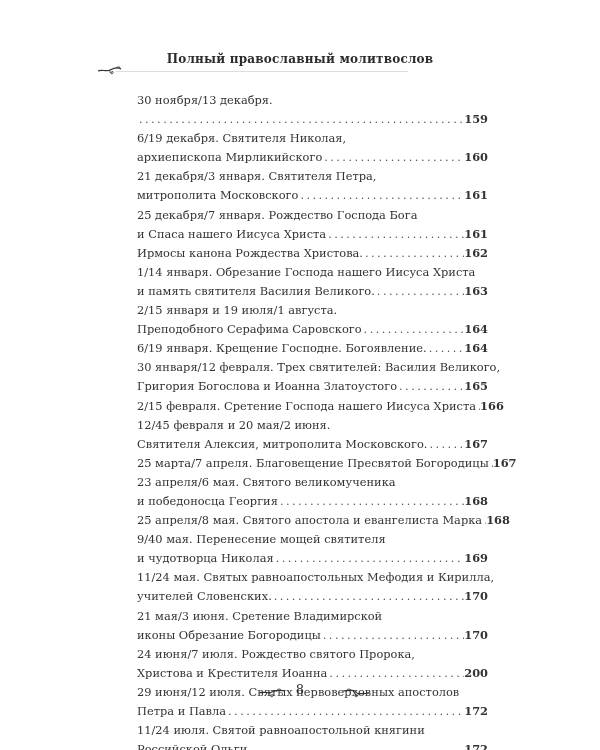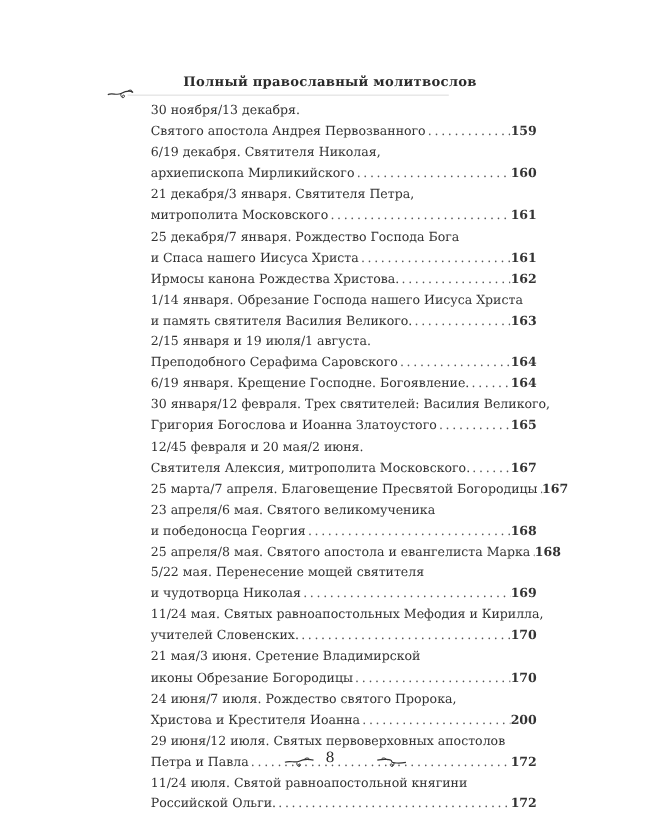--- a/index.html
+++ b/index.html
@@ -1,18 +1,18 @@
 <!DOCTYPE html>
 <html><head>
 <meta charset="utf-8">
 <style>
   html, body { margin:0; padding:0; }
   body { width:600px; height:750px; background:#ffffff; position:relative; overflow:hidden;
          font-family:"DejaVu Serif", serif; color:#2a2a2a; }
-  .header { position:absolute; left:0; top:15px; width:488px; height:80px; }
+  .header { position:absolute; left:0; top:0; width:488px; height:80px; }
   .header-title { position:absolute; left:0; width:600px; top:52px; text-align:center;
          font-family:"DejaVu Serif", serif; font-weight:bold; font-size:12px; color:#2b2b2b; letter-spacing:0.2px; }
   .header-rule { position:absolute; left:116px; right:80px; top:71px; border-top:1px solid #dedede; }
   .header-orn { position:absolute; left:96px; top:64px; width:28px; height:14px; }
   .toc { position:absolute; left:137px; top:91px; width:351px; }
   .line { font-size:11.4px; line-height:19.1px; height:19.1px; white-space:nowrap; display:flex; color:#333; }
   .line .txt { flex:0 0 auto; }
   .line .dots { flex:1 1 auto; overflow:hidden; color:#555; letter-spacing:1.6px; padding:0 2px; }
   .line .dots::before { content:". . . . . . . . . . . . . . . . . . . . . . . . . . . . . . . . . . . . . . . . . . . . . . . . . . . . . . . . . . . . . . . . . . . . . . . . . . . . . ."; letter-spacing:-0.6px; }
   .line .pg { flex:0 0 auto;font-weight:bold; }
@@ -32,21 +32,20 @@
   </svg>
   <div class="header-title">Полный православный молитвослов</div>
   <div class="header-rule"></div>
 </div>
 
 <div class="toc" id="toc">
     <div class="line">
       <span class="txt">30 ноября/13 декабря.</span>
     </div>
     <div class="line">
-      <span class="txt">Святого апостола Андрея Первозванного</span>
       <span class="dots"></span>
       <span class="pg">159</span>
     </div>
     <div class="line">
       <span class="txt">6/19 декабря. Святителя Николая,</span>
     </div>
     <div class="line">
       <span class="txt">архиепископа Мирликийского</span>
       <span class="dots"></span>
       <span class="pg">160</span>
@@ -95,20 +94,25 @@
     </div>
     <div class="line">
       <span class="txt">30 января/12 февраля. Трех святителей: Василия Великого,</span>
     </div>
     <div class="line">
       <span class="txt">Григория Богослова и Иоанна Златоустого</span>
       <span class="dots"></span>
       <span class="pg">165</span>
     </div>
     <div class="line">
+      <span class="txt">2/15 февраля. Сретение Господа нашего Иисуса Христа</span>
+      <span class="dots"></span>
+      <span class="pg">166</span>
+    </div>
+    <div class="line">
       <span class="txt">12/45 февраля и 20 мая/2 июня.</span>
     </div>
     <div class="line">
       <span class="txt">Святителя Алексия, митрополита Московского.</span>
       <span class="dots"></span>
       <span class="pg">167</span>
     </div>
     <div class="line">
       <span class="txt">25 марта/7 апреля. Благовещение Пресвятой Богородицы</span>
       <span class="dots"></span>
@@ -121,21 +125,21 @@
       <span class="txt">и победоносца Георгия</span>
       <span class="dots"></span>
       <span class="pg">168</span>
     </div>
     <div class="line">
       <span class="txt">25 апреля/8 мая. Святого апостола и евангелиста Марка</span>
       <span class="dots"></span>
       <span class="pg">168</span>
     </div>
     <div class="line">
-      <span class="txt">5/22 мая. Перенесение мощей святителя</span>
+      <span class="txt">9/40 мая. Перенесение мощей святителя</span>
     </div>
     <div class="line">
       <span class="txt">и чудотворца Николая</span>
       <span class="dots"></span>
       <span class="pg">169</span>
     </div>
     <div class="line">
       <span class="txt">11/24 мая. Святых равноапостольных Мефодия и Кирилла,</span>
     </div>
     <div class="line">

